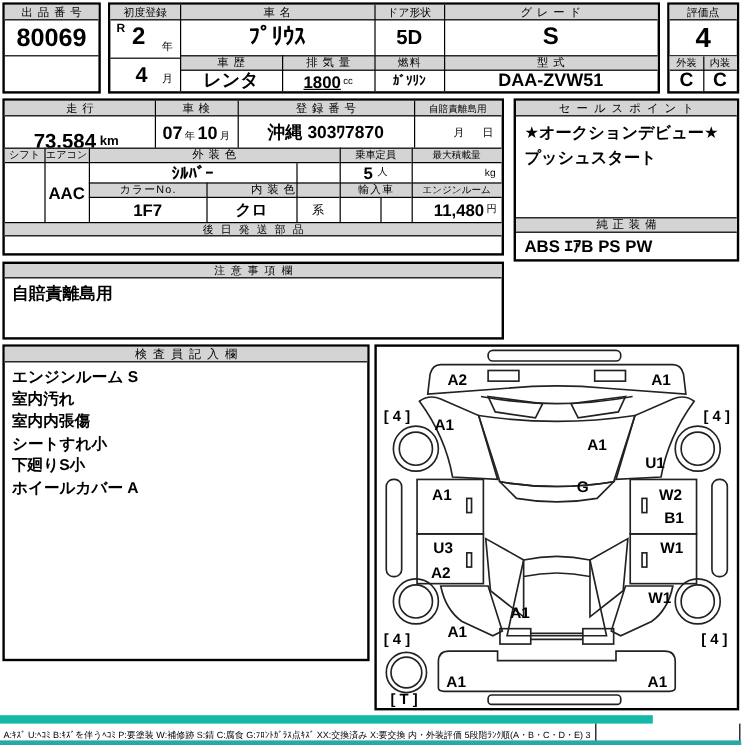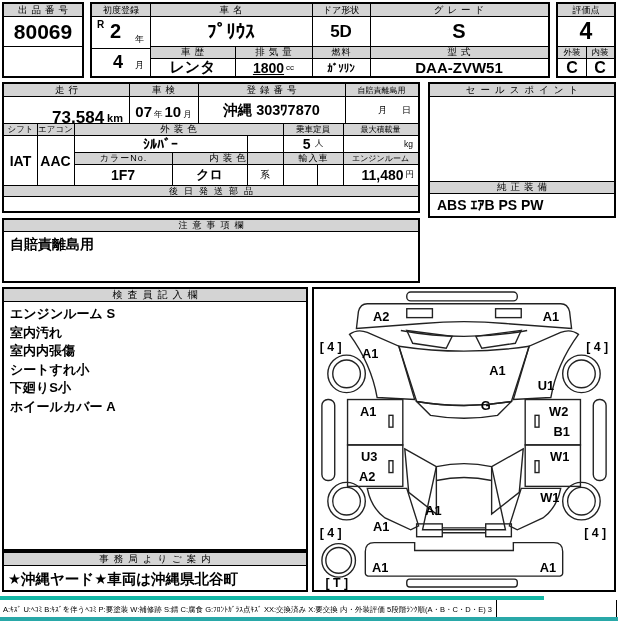--- a/index.html
+++ b/index.html
@@ -78,21 +78,21 @@
     <div class="val" style="left:0;top:13px;width:56px;height:30px;font-size:23px;border-bottom:1px solid #000">4</div>
     <div class="band t0" style="left:0;top:43px;width:28px;height:12px;font-size:8.5px;border-top:none">外装</div>
     <div class="band t0" style="left:28px;top:43px;width:28px;height:12px;font-size:8.5px;border-top:none">内装</div>
     <div class="val" style="left:0;top:55px;width:28px;height:17px;font-size:16px">C</div>
     <div class="val" style="left:28px;top:55px;width:28px;height:17px;font-size:16px">C</div>
     <div class="vl" style="left:28px;top:43px;height:29px"></div>
   </div>
 
   <div class="box" style="left:2px;top:82px;width:418px;height:131px">
     <div class="band nt" style="left:0;top:0;width:125px;height:13px">走行</div>
-    <div class="val" style="left:0;top:13px;width:125px;height:42px;justify-content:flex-end;padding-right:6px">
+    <div class="val" style="left:0;top:13px;width:125px;height:42px;justify-content:center;padding-right:6px">
       <span style="font-size:17px">73,584</span>
       <span class="unit" style="font-size:11px;margin-left:3px">km</span>
     </div>
     <div class="band nt" style="left:125px;top:0;width:69px;height:13px">車検</div>
     <div class="val" style="left:125px;top:13px;width:69px;height:26px;align-items:baseline;padding-top:6px">
       <span style="font-size:15px">07</span>
       <span style="font-size:8.5px;font-weight:normal;margin:0 2px">年</span>
       <span style="font-size:15px">10</span>
       <span style="font-size:8.5px;font-weight:normal;margin-left:2px">月</span>
     </div>
@@ -103,21 +103,20 @@
       <span>月</span>
       <span>日</span>
     </div>
 
     <div class="band t0" style="left:0;top:39px;width:33px;height:13px;font-size:8.5px">シフト</div>
     <div class="band t0" style="left:33px;top:39px;width:37px;height:13px;font-size:8.5px">エアコン</div>
     <div class="band" style="left:70px;top:39px;width:209px;height:13px">外装色</div>
     <div class="band t0" style="left:279px;top:39px;width:60px;height:13px;font-size:8.5px">乗車定員</div>
     <div class="band t0" style="left:339px;top:39px;width:75px;height:13px;font-size:8px">最大積載量</div>
 
-    <div class="val" style="left:0;top:52px;width:33px;height:49px;font-size:14px">IAT</div>
     <div class="val" style="left:33px;top:52px;width:37px;height:49px;font-size:14px">AAC</div>
     <div class="val" style="left:70px;top:52px;width:173px;height:16px;font-size:14px">ｼﾙﾊﾞｰ</div>
     <div class="abs" style="left:243px;top:52px;width:36px;height:16px"></div>
     <div class="val" style="left:279px;top:52px;width:60px;height:16px">
       <span style="font-size:14px">5</span>
       <span style="font-size:8.5px;font-weight:normal;margin-left:4px">人</span>
     </div>
     <div class="val" style="left:339px;top:52px;width:75px;height:16px;justify-content:flex-end;padding-right:5px;font-weight:normal;font-size:8.5px">kg</div>
 
     <div class="band t1" style="left:70px;top:68px;width:98px;height:13px;font-size:9px">カラーNo.</div>
@@ -149,41 +148,41 @@
     <div class="vl" style="left:313px;top:81px;height:20px"></div>
   </div>
 
   <div class="box" style="left:2px;top:218px;width:418px;height:65px">
     <div class="band nt t0" style="left:0;top:0;width:414px;height:12px;font-size:9px;letter-spacing:5px;padding-left:5px">注意事項欄</div>
     <div class="txt" style="left:6px;top:16px;font-size:14px">自賠責離島用</div>
   </div>
 
   <div class="box" style="left:428px;top:82px;width:188px;height:136px">
     <div class="band nt" style="left:0;top:0;width:184px;height:13px;letter-spacing:5px;padding-left:5px">セールスポイント</div>
+    <div class="abs" style="left:2px;top:16px;width:180px">
+      <div class="sline">★オークションデビュー★</div>
+      <div class="sline">プッシュスタート</div>
+    </div>
     <div class="band" style="left:0;top:97px;width:184px;height:13px">純正装備</div>
     <div class="txt" style="left:7px;top:113px;font-size:14px">ABS ｴｱB PS PW</div>
   </div>
 
 
   <div class="box" style="left:2px;top:287px;width:306px;height:264px">
     <div class="band nt" style="left:0;top:0;width:302px;height:13px;font-size:10px;letter-spacing:5px;padding-left:5px">検査員記入欄</div>
     <div class="abs" style="left:0;top:16px;width:302px">
       <div class="line">エンジンルーム S</div>
       <div class="line">室内汚れ</div>
       <div class="line">室内内張傷</div>
       <div class="line">シートすれ小</div>
       <div class="line">下廻りS小</div>
       <div class="line">ホイールカバー A</div>
     </div>
   </div>
 
-  <div class="box" style="left:2px;top:551px;width:306px;height:41px">
-    <div class="band nt" style="left:0;top:0;width:302px;height:13px;font-size:9.5px;letter-spacing:5px;padding-left:5px">事務局よりご案内</div>
-    <div class="txt" style="left:4px;top:17px;font-size:14.5px">★沖縄ヤード★車両は沖縄県北谷町</div>
-  </div>
 
   <div class="box" style="left:312px;top:287px;width:304px;height:305px">
     <svg width="300" height="301" viewBox="0 0 304 305" preserveAspectRatio="none">
       <g stroke="#222" stroke-width="1.4" fill="none">
         <rect x="94" y="3" width="112" height="9" rx="4"></rect>
         <path d="M 54 15 Q 47 15 45 23 L 43 40 L 110 35 Q 152 31 194 35 L 261 40 L 259 23 Q 257 15 250 15 Z"></path>
         <rect x="94" y="20" width="26" height="9"></rect>
         <rect x="184" y="20" width="26" height="9"></rect>
         <path d="M 88 42 Q 152 54 216 42"></path>
         <path d="M 94 42 L 140 48 L 134 60 L 100 55 Z"></path>
@@ -244,20 +243,20 @@
         <text class="dlabel" x="68" y="245">A1</text>
         <text class="dbracket" x="17" y="251">[ 4 ]</text>
         <text class="dbracket" x="285" y="251">[ 4 ]</text>
         <text class="dlabel" x="67" y="287">A1</text>
         <text class="dlabel" x="237" y="287">A1</text>
         <text class="dbracket" x="23" y="302">[ T ]</text>
       </g>
     </svg>
   </div>
 
-  <div class="abs" style="left:0;top:596px;width:544px;height:21px;border-top:4px solid #14b8a6">
+  <div class="abs" style="left:0;top:596px;width:544px;height:21px;border-top:7px solid #14b8a6">
     <div class="abs" style="left:3px;top:5px;font-size:7.5px;white-space:nowrap">A:ｷｽﾞ U:ﾍｺﾐ B:ｷｽﾞを伴うﾍｺﾐ P:要塗装 W:補修跡 S:錆 C:腐食 G:ﾌﾛﾝﾄｶﾞﾗｽ点ｷｽﾞ  XX:交換済み X:要交換  内・外装評価 5段階ﾗﾝｸ順(A・B・C・D・E) 3</div>
     <div class="vl" style="left:496px;top:0;height:18px"></div>
     <div class="vl" style="left:616px;top:0;height:18px"></div>
   </div>
   <div class="abs" style="left:0;top:617px;width:618px;height:4px;background:#29a8a8"></div>
 
 </div>
 
 </body></html>

